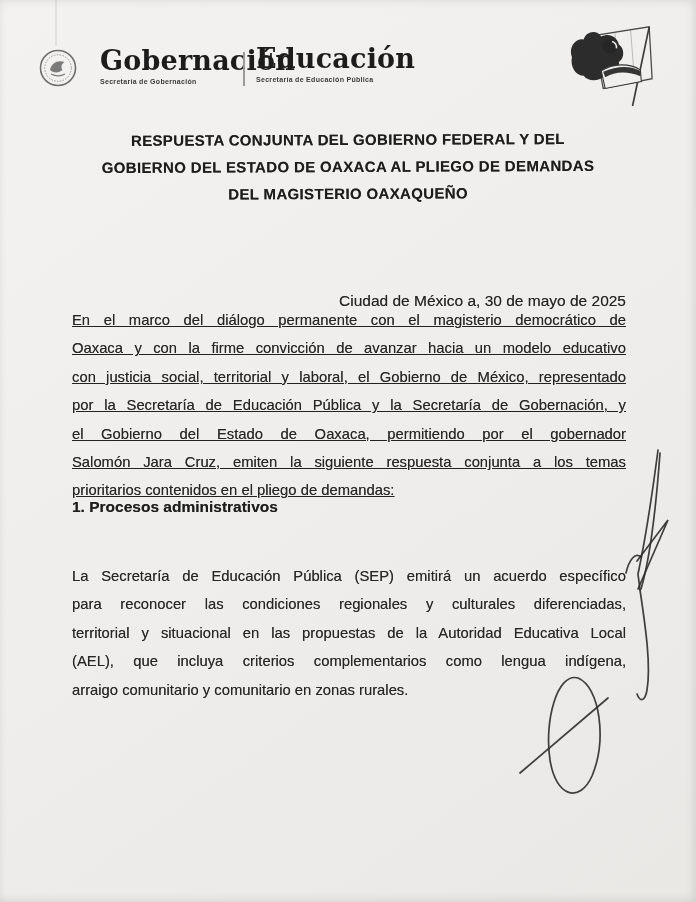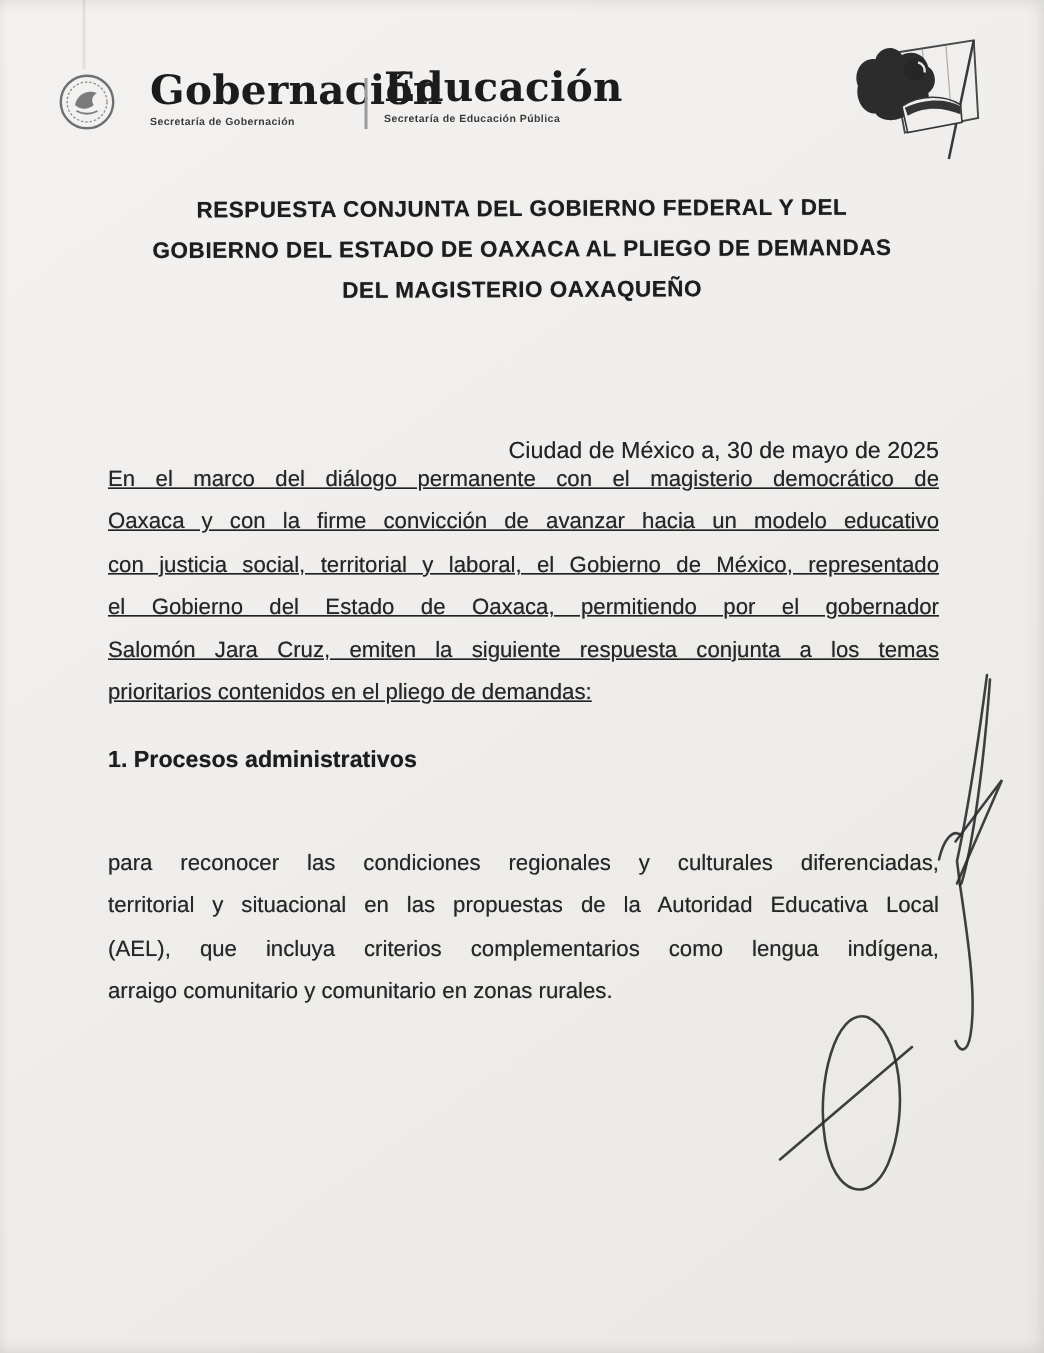--- a/index.html
+++ b/index.html
@@ -80,28 +80,30 @@
     <div class="titleline">GOBIERNO DEL ESTADO DE OAXACA AL PLIEGO DE DEMANDAS</div>
     <div class="titleline">DEL MAGISTERIO OAXAQUEÑO</div>
   </div>
 
   <div class="dateline">Ciudad de México a, 30 de mayo de 2025</div>
 
   <div class="bodycol p1">
     <div class="bline">En el marco del diálogo permanente con el magisterio democrático de</div>
     <div class="bline">Oaxaca y con la firme convicción de avanzar hacia un modelo educativo</div>
     <div class="bline">con justicia social, territorial y laboral, el Gobierno de México, representado</div>
+    <div class="bline">por la Secretaría de Educación Pública y la Secretaría de Gobernación, y</div>
     <div class="bline">el Gobierno del Estado de Oaxaca, permitiendo por el gobernador</div>
     <div class="bline">Salomón Jara Cruz, emiten la siguiente respuesta conjunta a los temas</div>
     <div class="bline last">prioritarios contenidos en el pliego de demandas:</div>
   </div>
 
   <div class="bodycol heading">1. Procesos administrativos</div>
 
   <div class="bodycol p2">
+    <div class="bline">La Secretaría de Educación Pública (SEP) emitirá un acuerdo específico</div>
     <div class="bline">para reconocer las condiciones regionales y culturales diferenciadas,</div>
     <div class="bline">territorial y situacional en las propuestas de la Autoridad Educativa Local</div>
     <div class="bline">(AEL), que incluya criterios complementarios como lengua indígena,</div>
     <div class="bline last">arraigo comunitario y comunitario en zonas rurales.</div>
   </div>
 
   <svg class="sig" viewBox="0 0 196 370">
     <path d="M158,10 C152,56 144,106 138,134 L140,150"></path>
     <path d="M160,13 C156,68 149,122 141,149"></path>
     <path d="M137,121 L168,80 L138,149"></path>

